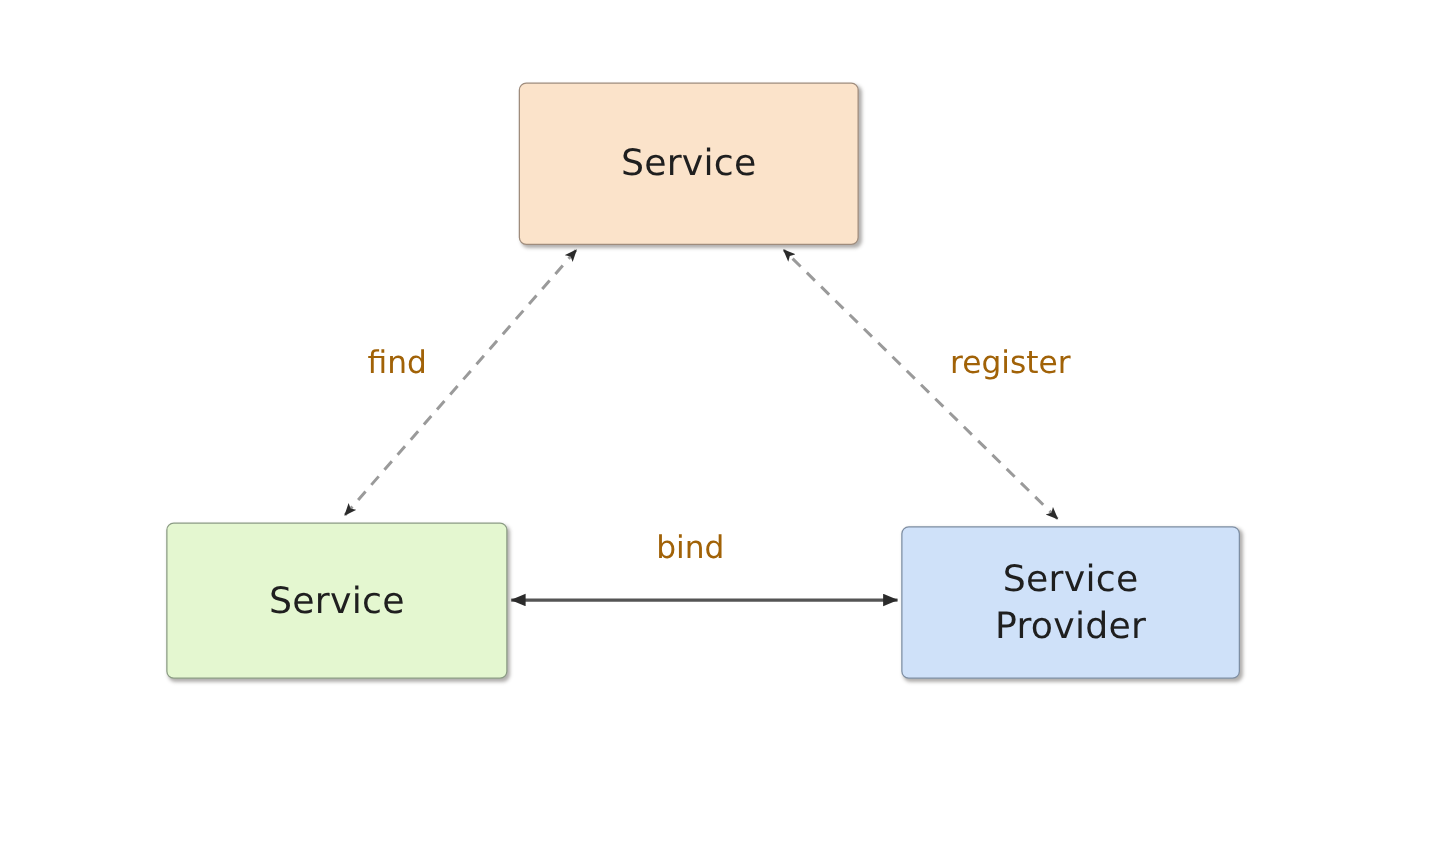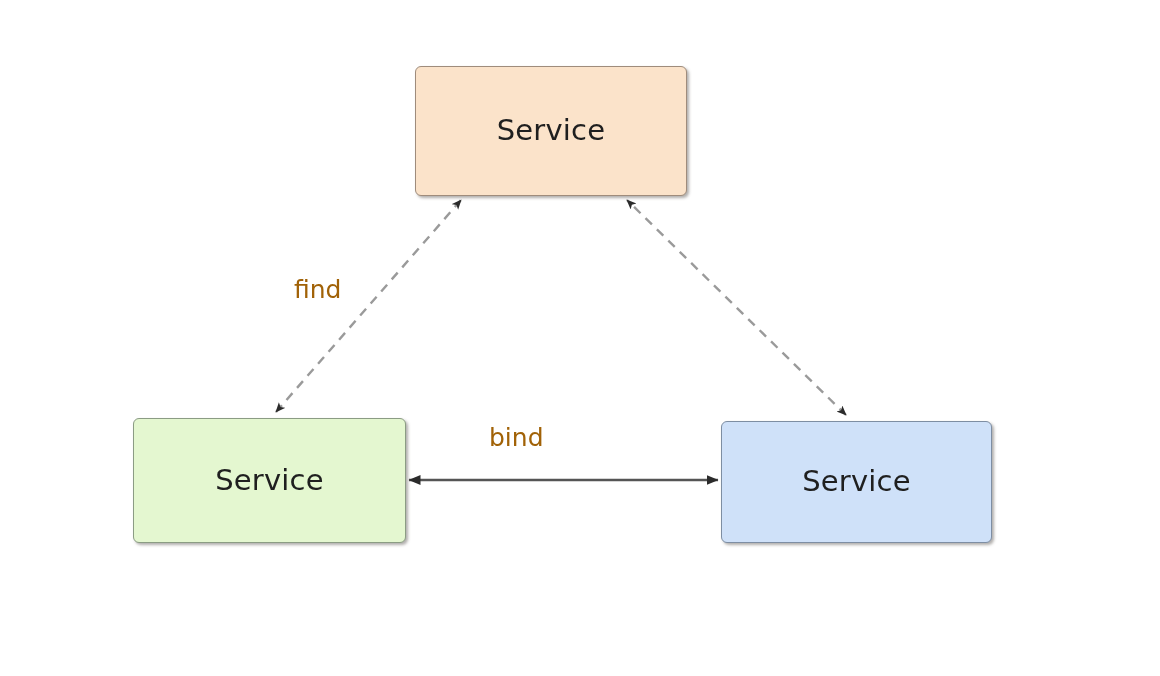--- a/index.html
+++ b/index.html
@@ -71,21 +71,21 @@
     position: absolute;
     color: #a16207;
     font-family: "DejaVu Sans", sans-serif;
     font-size: 25px;
     background: #ffffff;
     padding: 1px 5px;
     white-space: nowrap;
   }
   #edge-label-find { left: 289px; top: 274px; }
   #edge-label-register { left: 755px; top: 274px; }
-  #edge-label-bind { left: 484px; top: 422px; }
+  #edge-label-bind { left: 520px; top: 422px; }
 </style>
 </head>
 <body>
 
 <div id="diagram-canvas">
 
   <svg id="edge-layer" width="1160" height="676" viewBox="0 0 1160 676">
     <defs>
       <marker id="arrow-dash-end" markerWidth="11" markerHeight="11" refX="9.2" refY="4.2" orient="auto" markerUnits="userSpaceOnUse">
         <path d="M0,0 L10,4.2 L0,8.4 L2.4,4.2 Z" fill="#2b2b2b"></path>
@@ -116,21 +116,23 @@
 
   <div class="node" id="node-service-requestor">
     <div>
       <span>Service</span>
     </div>
   </div>
 
   <div class="node" id="node-service-provider">
     <div>
       <span>Service</span>
+      <span>Provider</span>
     </div>
   </div>
 
   <div class="edge-label" id="edge-label-find">find</div>
 
+  <div class="edge-label" id="edge-label-register">register</div>
 
   <div class="edge-label" id="edge-label-bind">bind</div>
 
 </div>
 
 </body></html>

